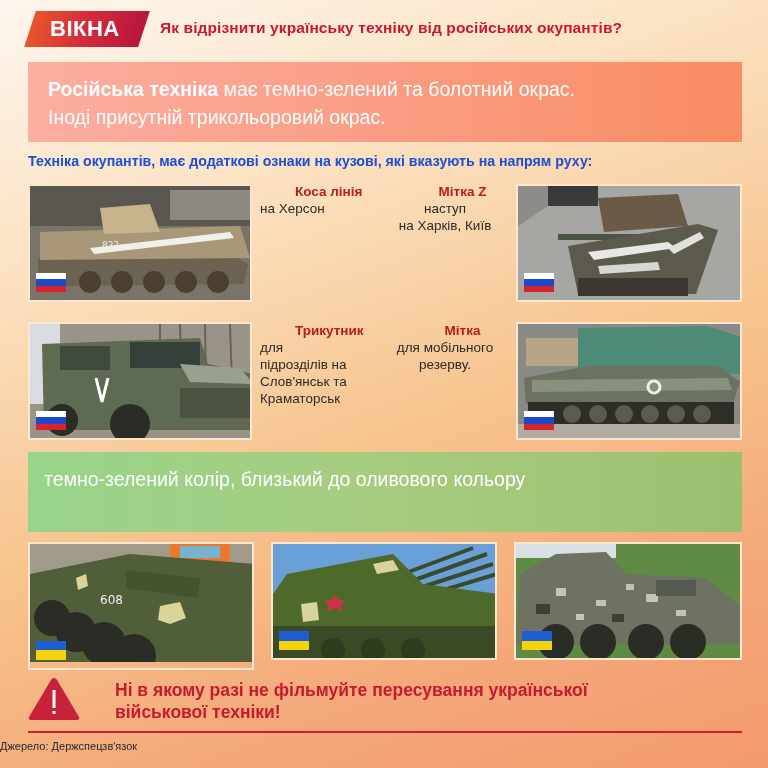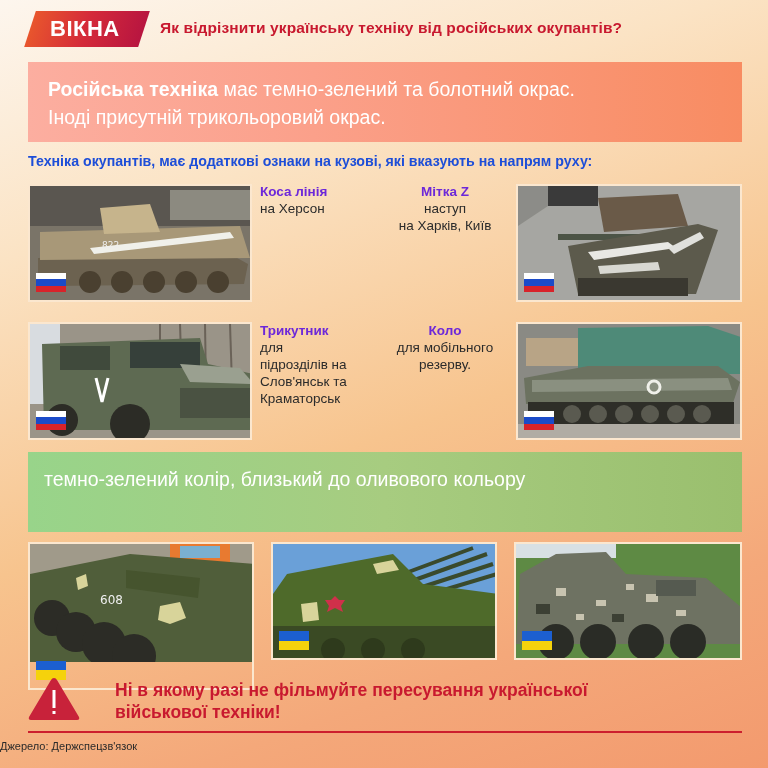--- a/index.html
+++ b/index.html
@@ -37,21 +37,21 @@
   .photo {
     position: absolute; border: 2px solid #fbe7cf; overflow: hidden;
   }
   .flag { position: absolute; left: 6px; bottom: 8px; width: 30px; height: 19px; }
   .flag-ru { background: linear-gradient(180deg, #ffffff 0 33%, #1b4bc9 33% 66%, #d8232a 66% 100%); }
   .flag-ua { background: linear-gradient(180deg, #1c5fd0 0 50%, #f5d20c 50% 100%); }
   .label {
     position: absolute; font-size: 13.5px; line-height: 17px; color: #2b2b2b;
     font-family: "Liberation Sans", sans-serif;
   }
-  .label b { font-weight: bold; color: #6d28d9; display: block; }
+  .label b { font-weight: bold; color: #b91c1c; display: block; margin-left: 35px; }
   .right { text-align: center; }
   .box-ua {
     position: absolute; left: 28px; top: 452px; width: 714px; height: 80px;
     background: linear-gradient(90deg, #98d48a 0%, #a7cc80 50%, #9abf6e 100%);
     padding: 13px 16px; color: #fff; font-size: 19.5px; line-height: 28px;
     font-family: "Liberation Sans", sans-serif;
   }
   .warn-icon { position: absolute; left: 27px; top: 676px; width: 54px; height: 46px; }
   .warn-text {
     position: absolute; left: 115px; top: 679px; color: #c8192f; font-weight: bold;
@@ -149,21 +149,21 @@
 </div>
 <div class="label" style="left:260px;top:322px;">
   <b>Трикутник</b>
   <div>для</div>
   <div>підрозділів на</div>
   <div>Слов'янськ та</div>
   <div>Краматорськ</div>
 </div>
 
 <div class="label right" style="left:380px;top:322px;width:130px;">
-  <b>Коло</b>
+  <b>Мітка</b>
   <div>для мобільного</div>
   <div>резерву.</div>
 </div>
 <div class="photo" style="left:516px;top:322px;width:226px;height:118px;">
   <svg width="226" height="118" viewBox="0 0 226 118">
     <rect width="226" height="118" fill="#8a8a84"></rect>
     <path d="M60 4 L190 2 L226 14 L226 50 L60 50Z" fill="#4e8a78"></path>
     <rect x="8" y="14" width="52" height="28" fill="#b8a486"></rect>
     <path d="M6 54 L70 42 L200 42 L222 58 L214 82 L8 80Z" fill="#6c7260"></path>
     <path d="M14 56 L210 54 L214 66 L14 68Z" fill="#8a9080"></path>
@@ -179,21 +179,21 @@
     </g>
     <rect x="0" y="100" width="226" height="18" fill="#b0aca4"></rect>
   </svg>
   <div class="flag flag-ru"></div>
 </div>
 
 <div class="box-ua">
   <div>темно-зелений колір, близький до оливового кольору</div>
 </div>
 
-<div class="photo" style="left:28px;top:542px;width:226px;height:148px;">
+<div class="photo" style="left:28px;top:542px;width:226px;height:128px;">
   <svg width="226" height="118" viewBox="0 0 226 118">
     <rect width="226" height="118" fill="#a09a8a"></rect>
     <rect x="140" y="0" width="60" height="28" fill="#e87a30"></rect>
     <rect x="150" y="2" width="40" height="12" fill="#7ab0d0"></rect>
     <path d="M0 30 L100 10 L226 20 L226 118 L0 118Z" fill="#505e3a"></path>
     <path d="M96 26 L170 34 L168 54 L96 44Z" fill="#46542e"></path>
     <path d="M130 62 L150 58 L156 74 L140 80 L128 76Z" fill="#d8d49a"></path>
     <path d="M46 34 L56 30 L58 42 L48 46Z" fill="#d8d49a"></path>
     <text x="70" y="60" fill="#f0f0f0" font-size="12" font-family="DejaVu Sans, sans-serif">608</text>
     <g fill="#2c2c26">

